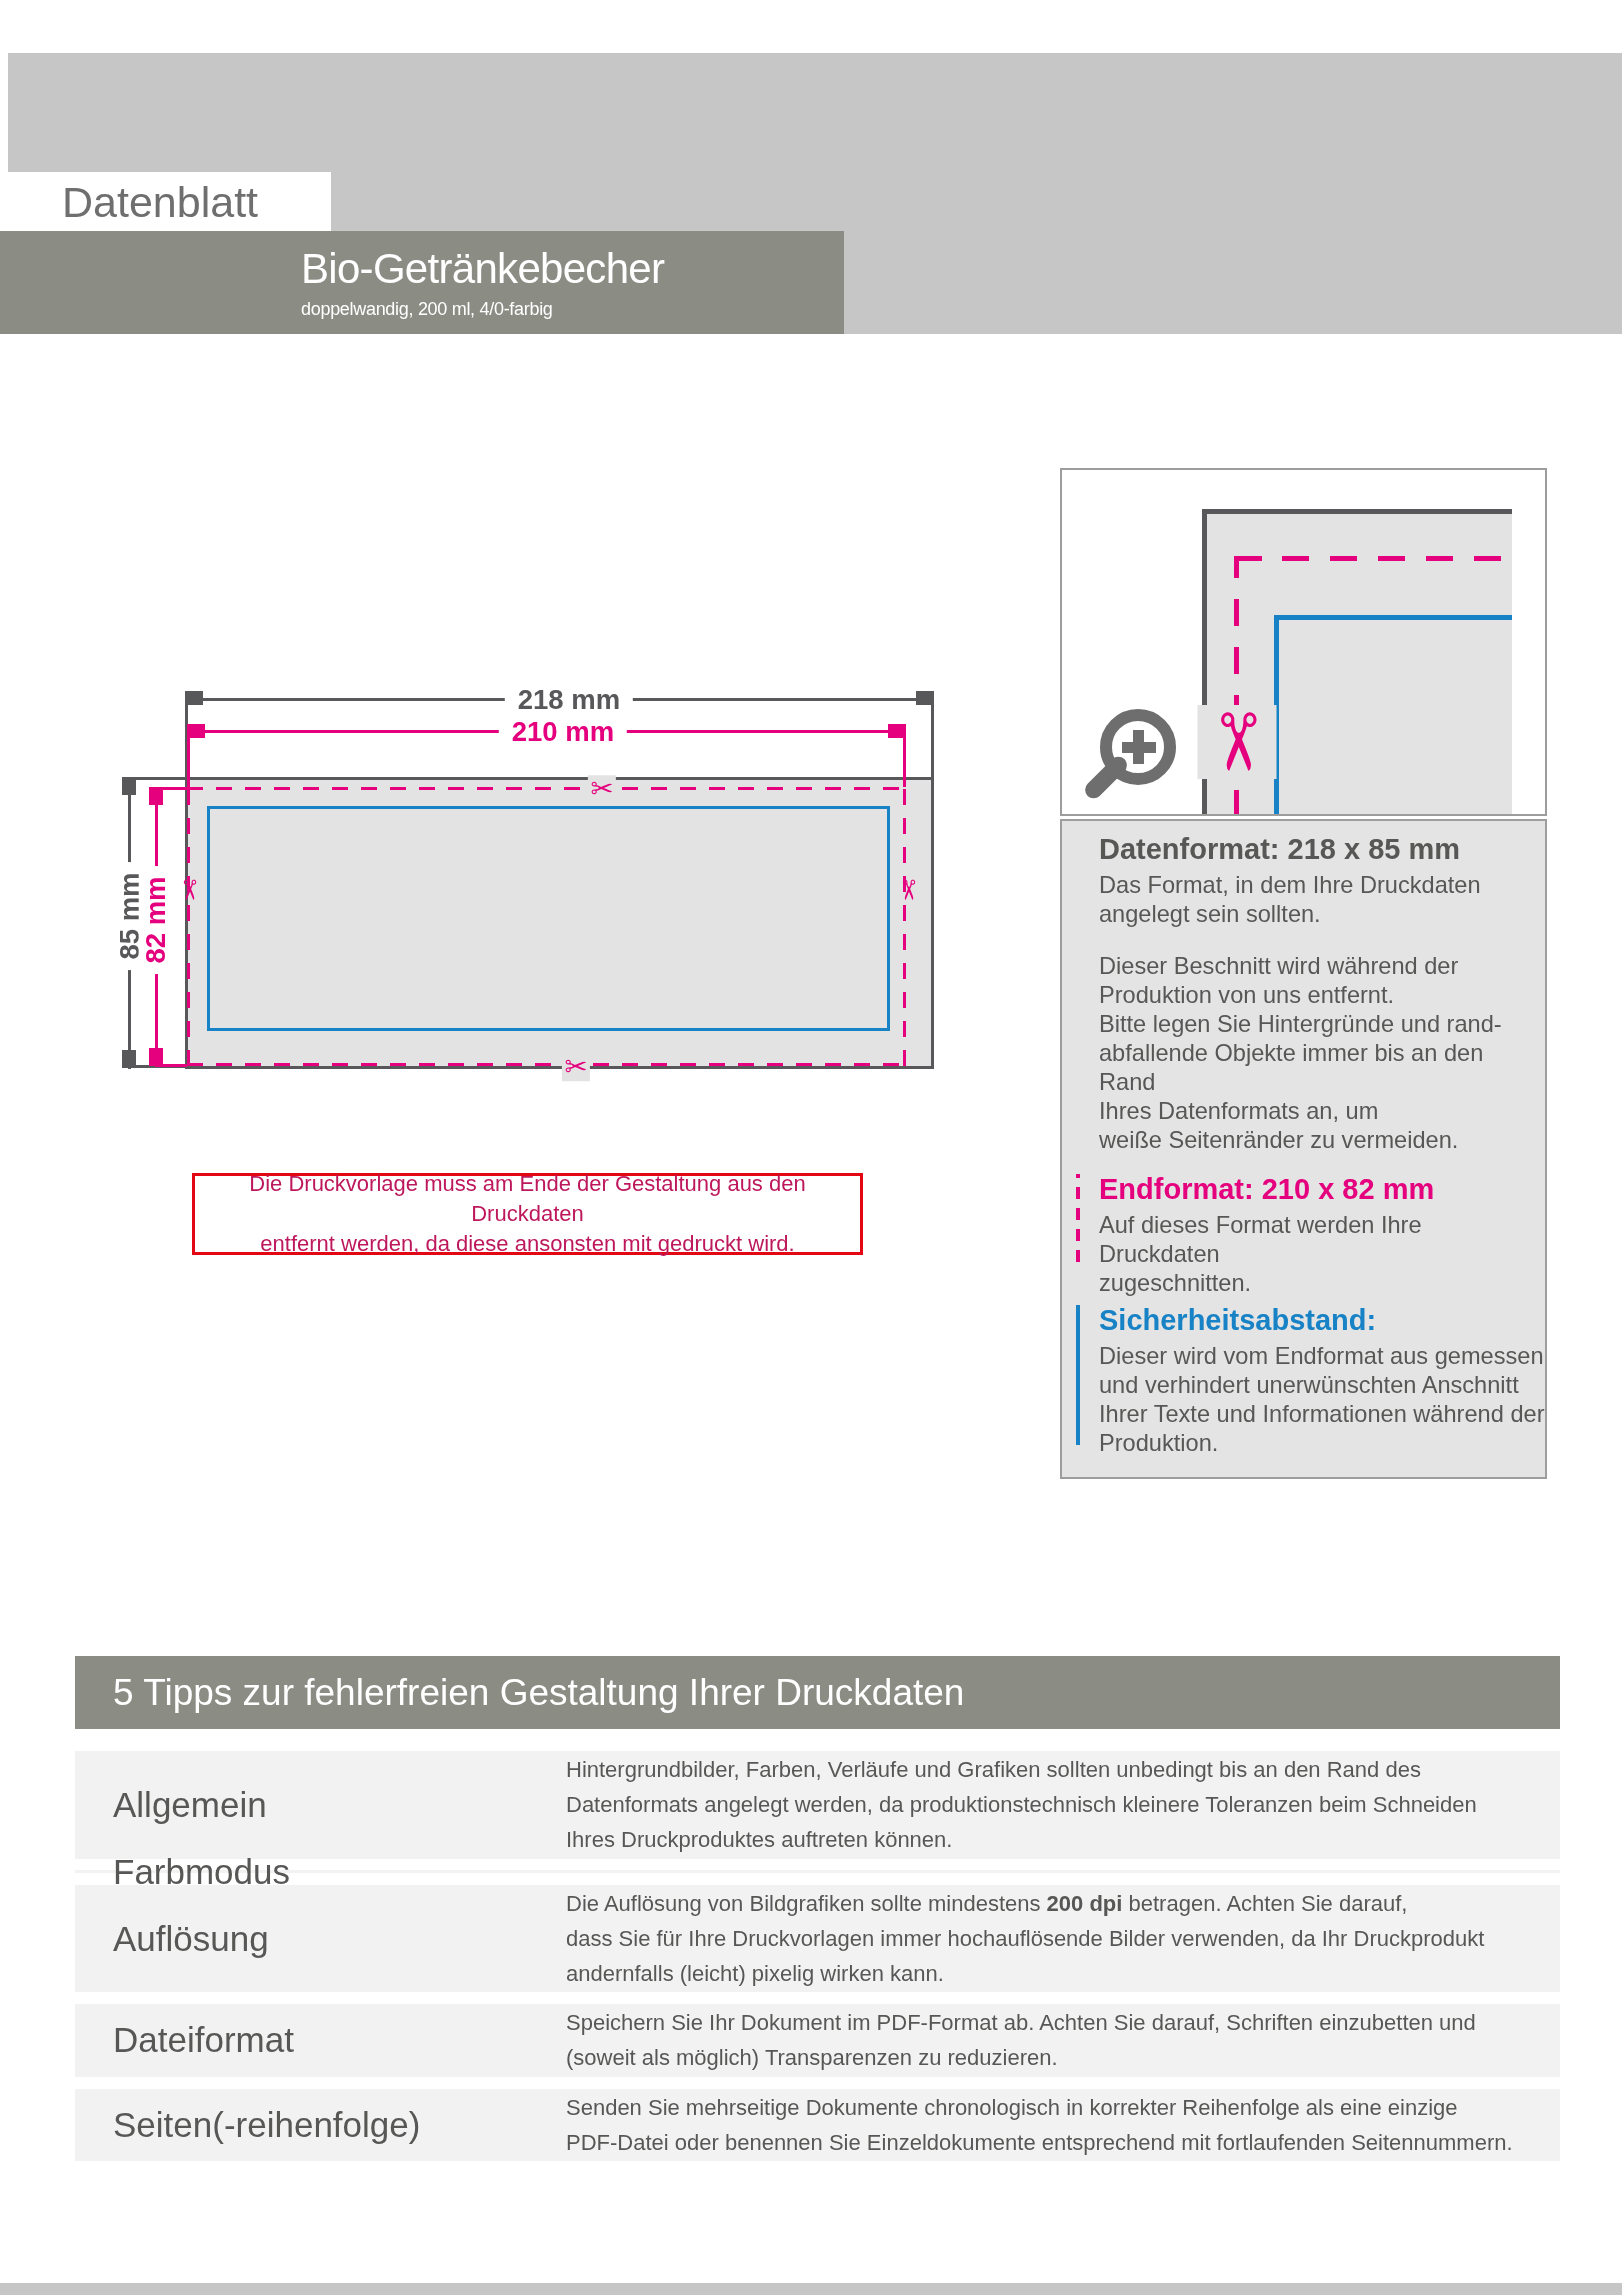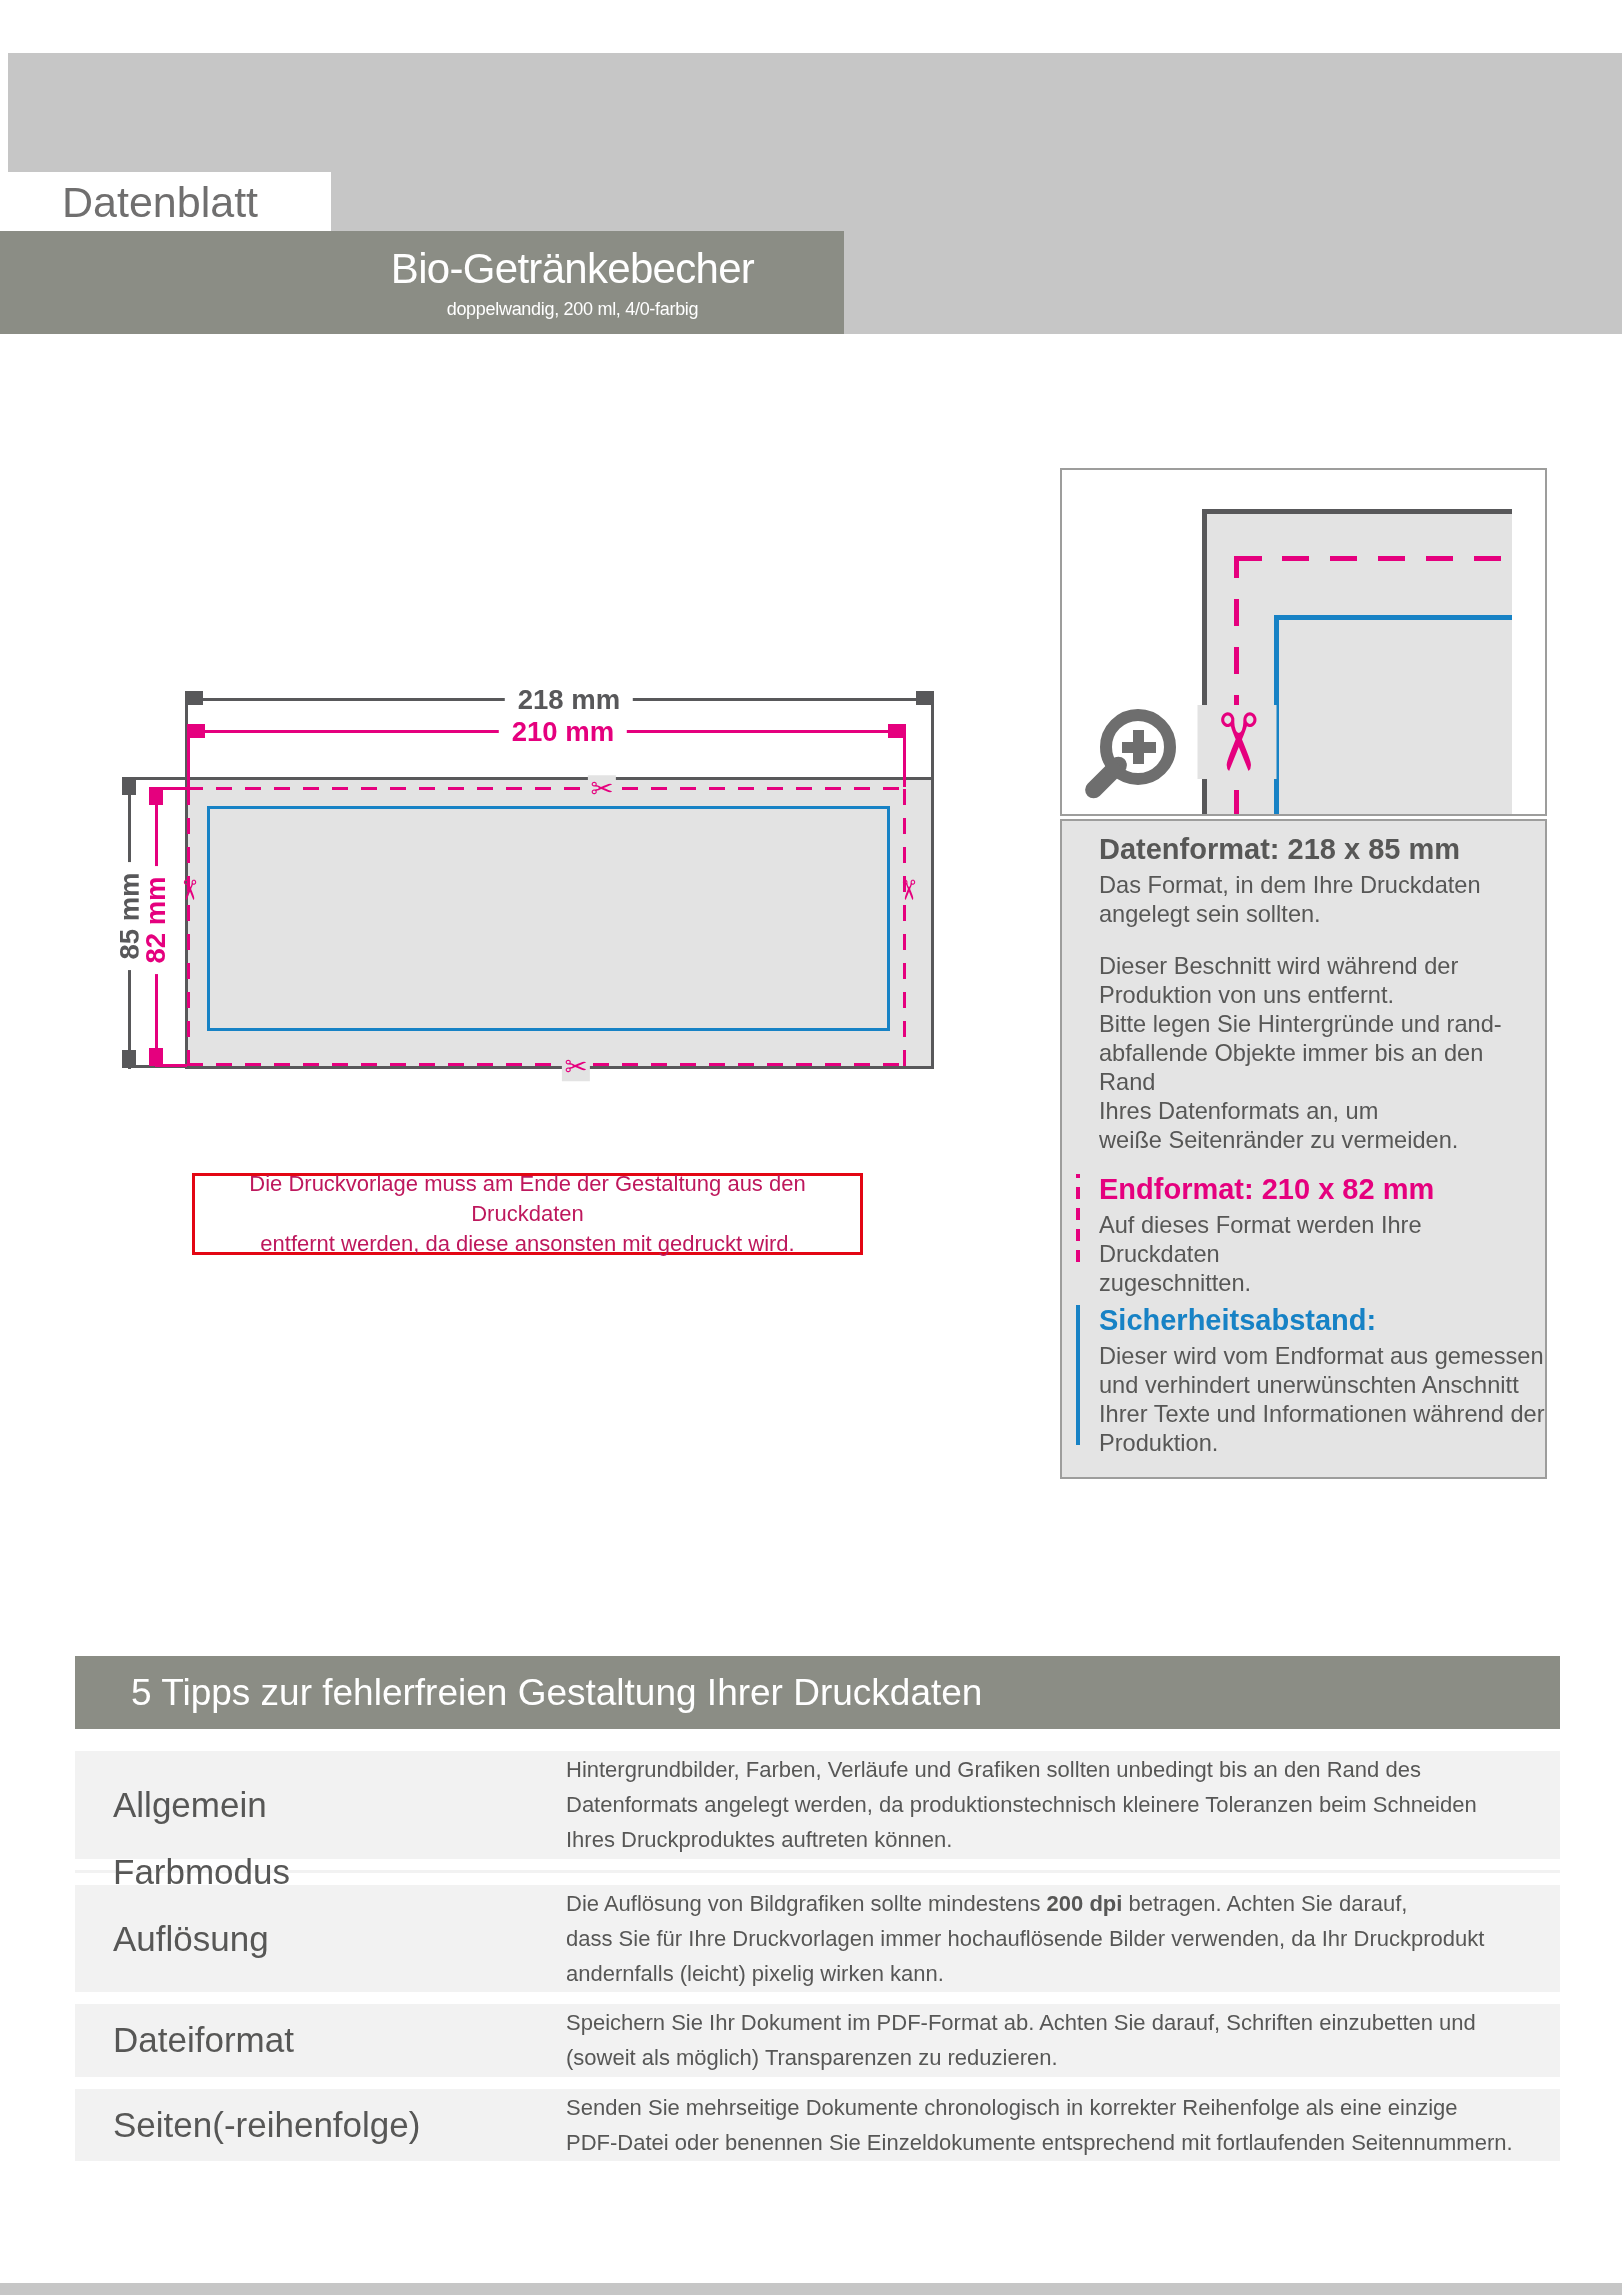--- a/index.html
+++ b/index.html
@@ -6,21 +6,21 @@
   .page{
     position:relative;width:1623px;height:2295px;background:#ffffff;overflow:hidden;
     font-family:"Liberation Sans", sans-serif;color:#575756;margin-top:46px;
   }
   
   .top-band{position:absolute;left:7.9px;top:6.5px;width:1615px;height:281px;background:var(--band-gray);}
   .datenblatt-box{position:absolute;left:0;top:126px;width:331px;height:60px;background:#ffffff;
     line-height:60px;padding-left:62px;box-sizing:border-box;font-size:43px;color:#706f6f;}
   .title-bar{position:absolute;left:0;top:185px;width:844px;height:103px;background:var(--bar-gray);}
   .title-inner{position:absolute;left:301px;top:0;width:543px;height:100%;display:flex;flex-direction:column;
-    justify-content:center;align-items:center;gap:5.2px;}
+    justify-content:center;align-items:flex-start;gap:5.2px;}
   .product-title{font-size:42px;color:#ffffff;letter-spacing:-0.7px;}
   .product-subtitle{font-size:18px;color:#ffffff;letter-spacing:-0.3px;}
   
   .df-rect{position:absolute;left:185px;top:731px;width:749px;height:292px;box-sizing:border-box;
     background:var(--fill-gray);border:3.3px solid var(--dark-gray);}
   .ef-rect{position:absolute;left:187px;top:741px;width:719px;height:279px;}
   .ef-rect .h{position:absolute;left:0;width:100%;height:3.3px;
     background:repeating-linear-gradient(90deg,var(--magenta) 0 15.7px,transparent 15.7px 29px);}
   .ef-rect .v{position:absolute;top:0;width:3.3px;height:100%;
     background:repeating-linear-gradient(0deg,var(--magenta) 0 15.7px,transparent 15.7px 29px);}
@@ -73,21 +73,21 @@
   
   .info-box{position:absolute;left:1060px;top:773px;width:487px;height:660px;box-sizing:border-box;
     background:#e4e4e4;border:2.6px solid #9d9d9c;}
   .info-box .h{position:absolute;left:37px;font-size:29px;font-weight:700;white-space:nowrap;}
   .info-box .p{position:absolute;left:37px;font-size:23.6px;line-height:29px;white-space:pre-line;color:#575756;}
   .marker-dashed{position:absolute;left:14.4px;top:353px;width:3.9px;height:88px;
     background:repeating-linear-gradient(0deg,var(--magenta) 0 11.8px,transparent 11.8px 21px);}
   .marker-solid{position:absolute;left:14.4px;top:484px;width:3.9px;height:140px;background:var(--blue);}
   
   .banner{position:absolute;left:75px;top:1610px;width:1485px;height:73px;background:var(--bar-gray);
-    line-height:73px;padding-left:56px;box-sizing:border-box;font-size:37px;color:#ffffff;}
+    line-height:73px;padding-left:38px;box-sizing:border-box;font-size:37px;color:#ffffff;}
   .tips{position:absolute;left:75px;top:1705px;width:1485px;display:flex;flex-direction:column;gap:11.8px;}
   .tip-row{position:relative;background:var(--row-gray);display:flex;align-items:center;padding:1.3px 0;}
   .tip-label{position:absolute;left:38px;top:50%;transform:translateY(-50%);font-size:35px;color:#575756;}
   .tip-text{margin-left:491px;width:975px;font-size:22px;line-height:35px;color:#575756;white-space:pre-line;}
   .tip-text b{font-weight:700;}
   .footer-band{position:absolute;left:0;top:2237px;width:1623px;height:59px;background:var(--band-gray);}
 </style>
 </head>
 <body>
 

